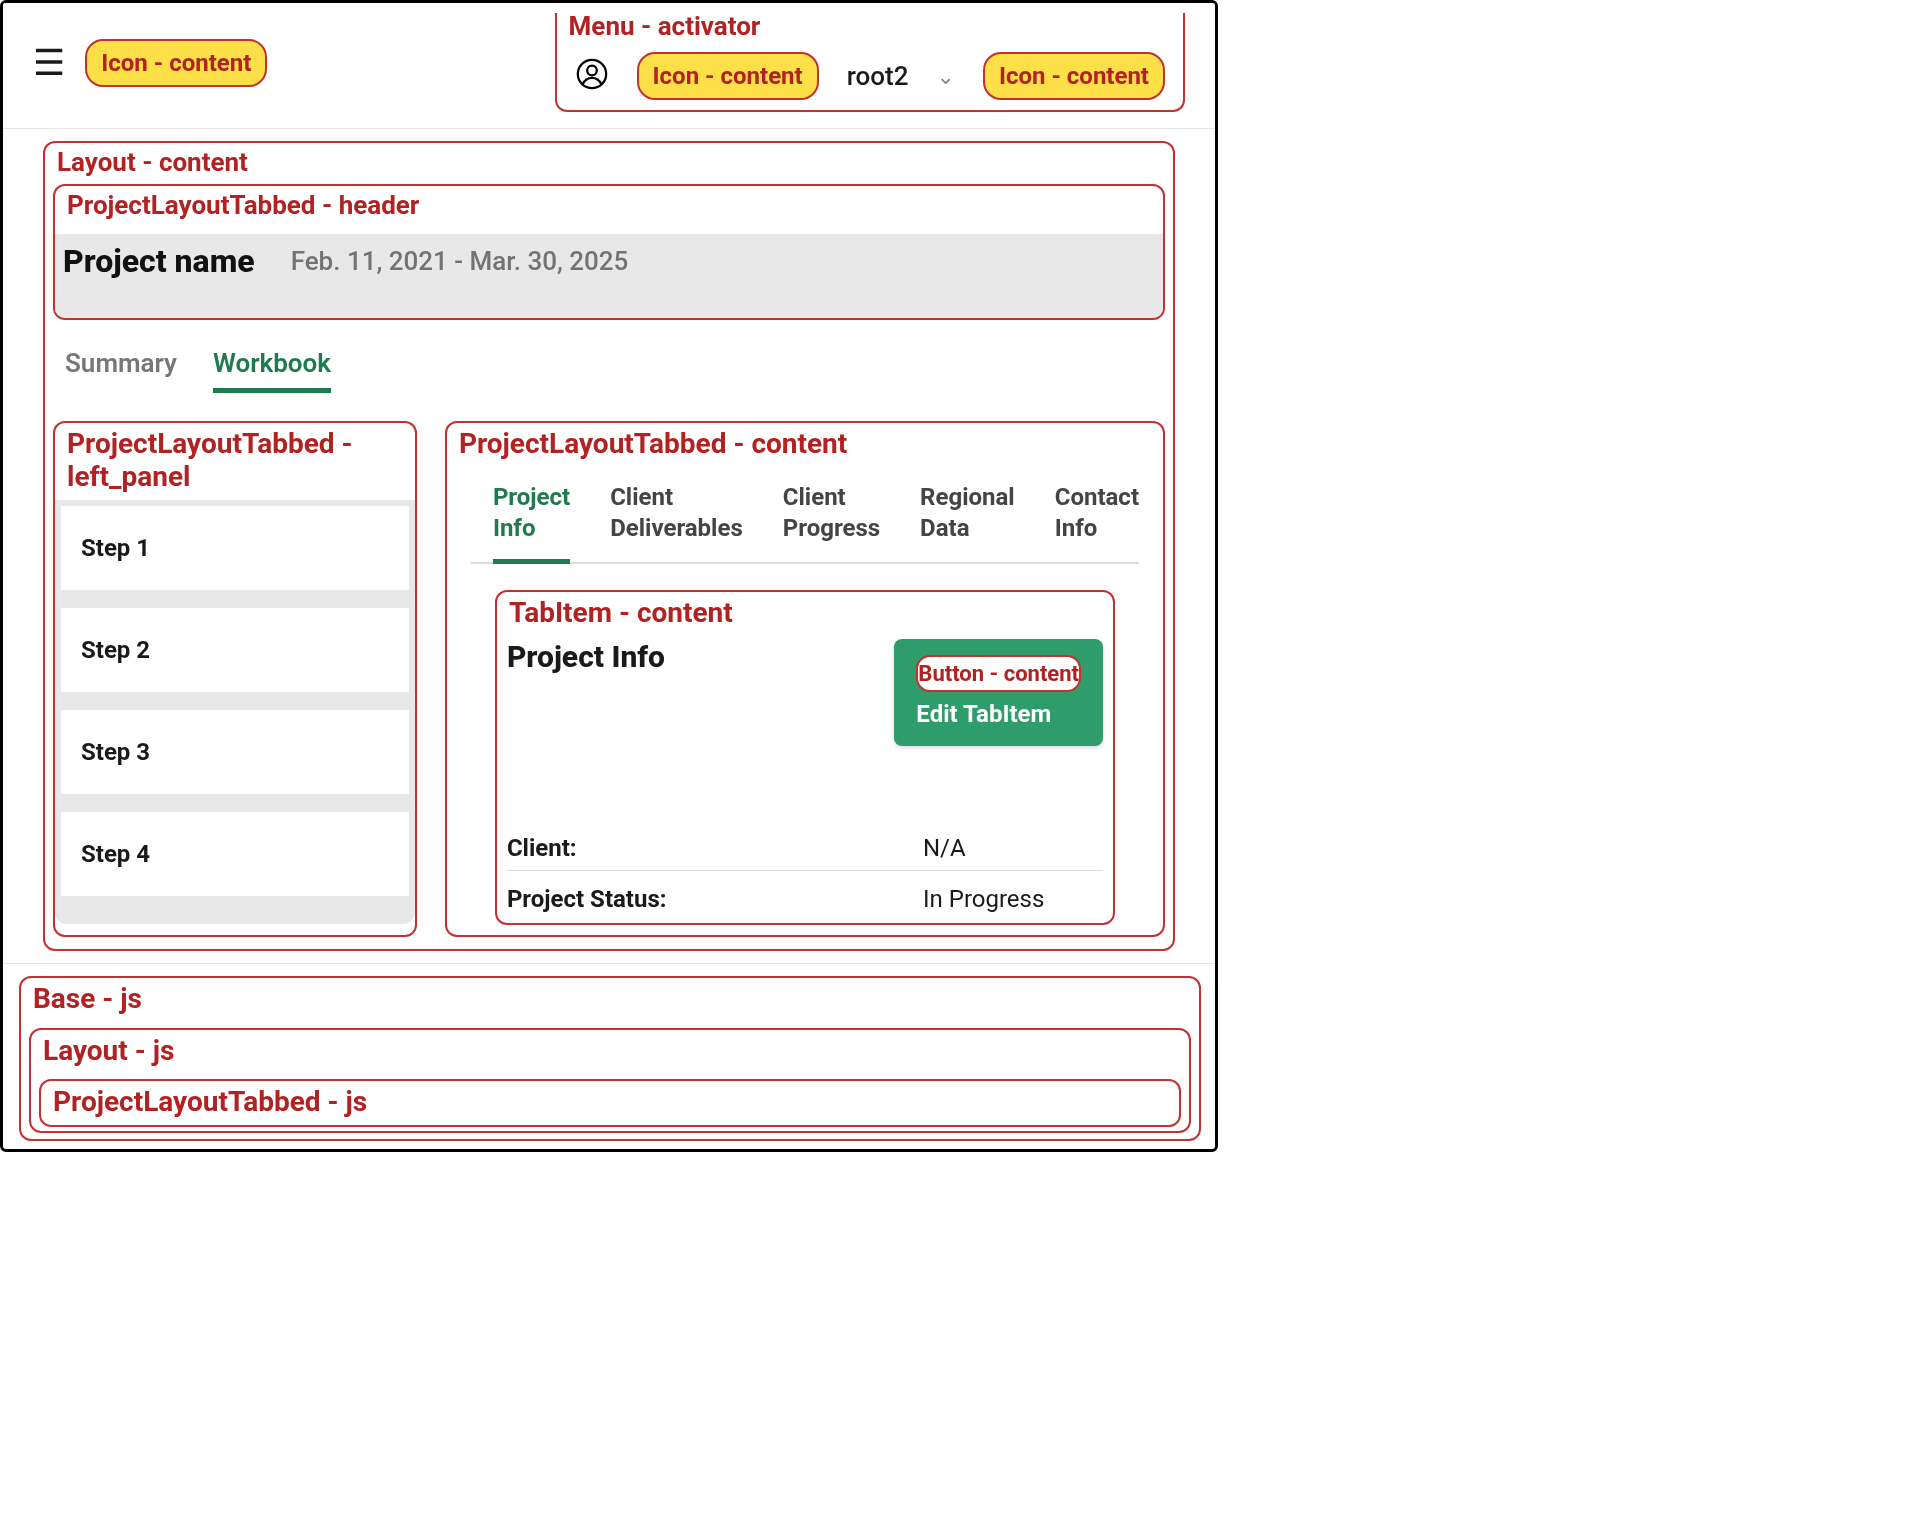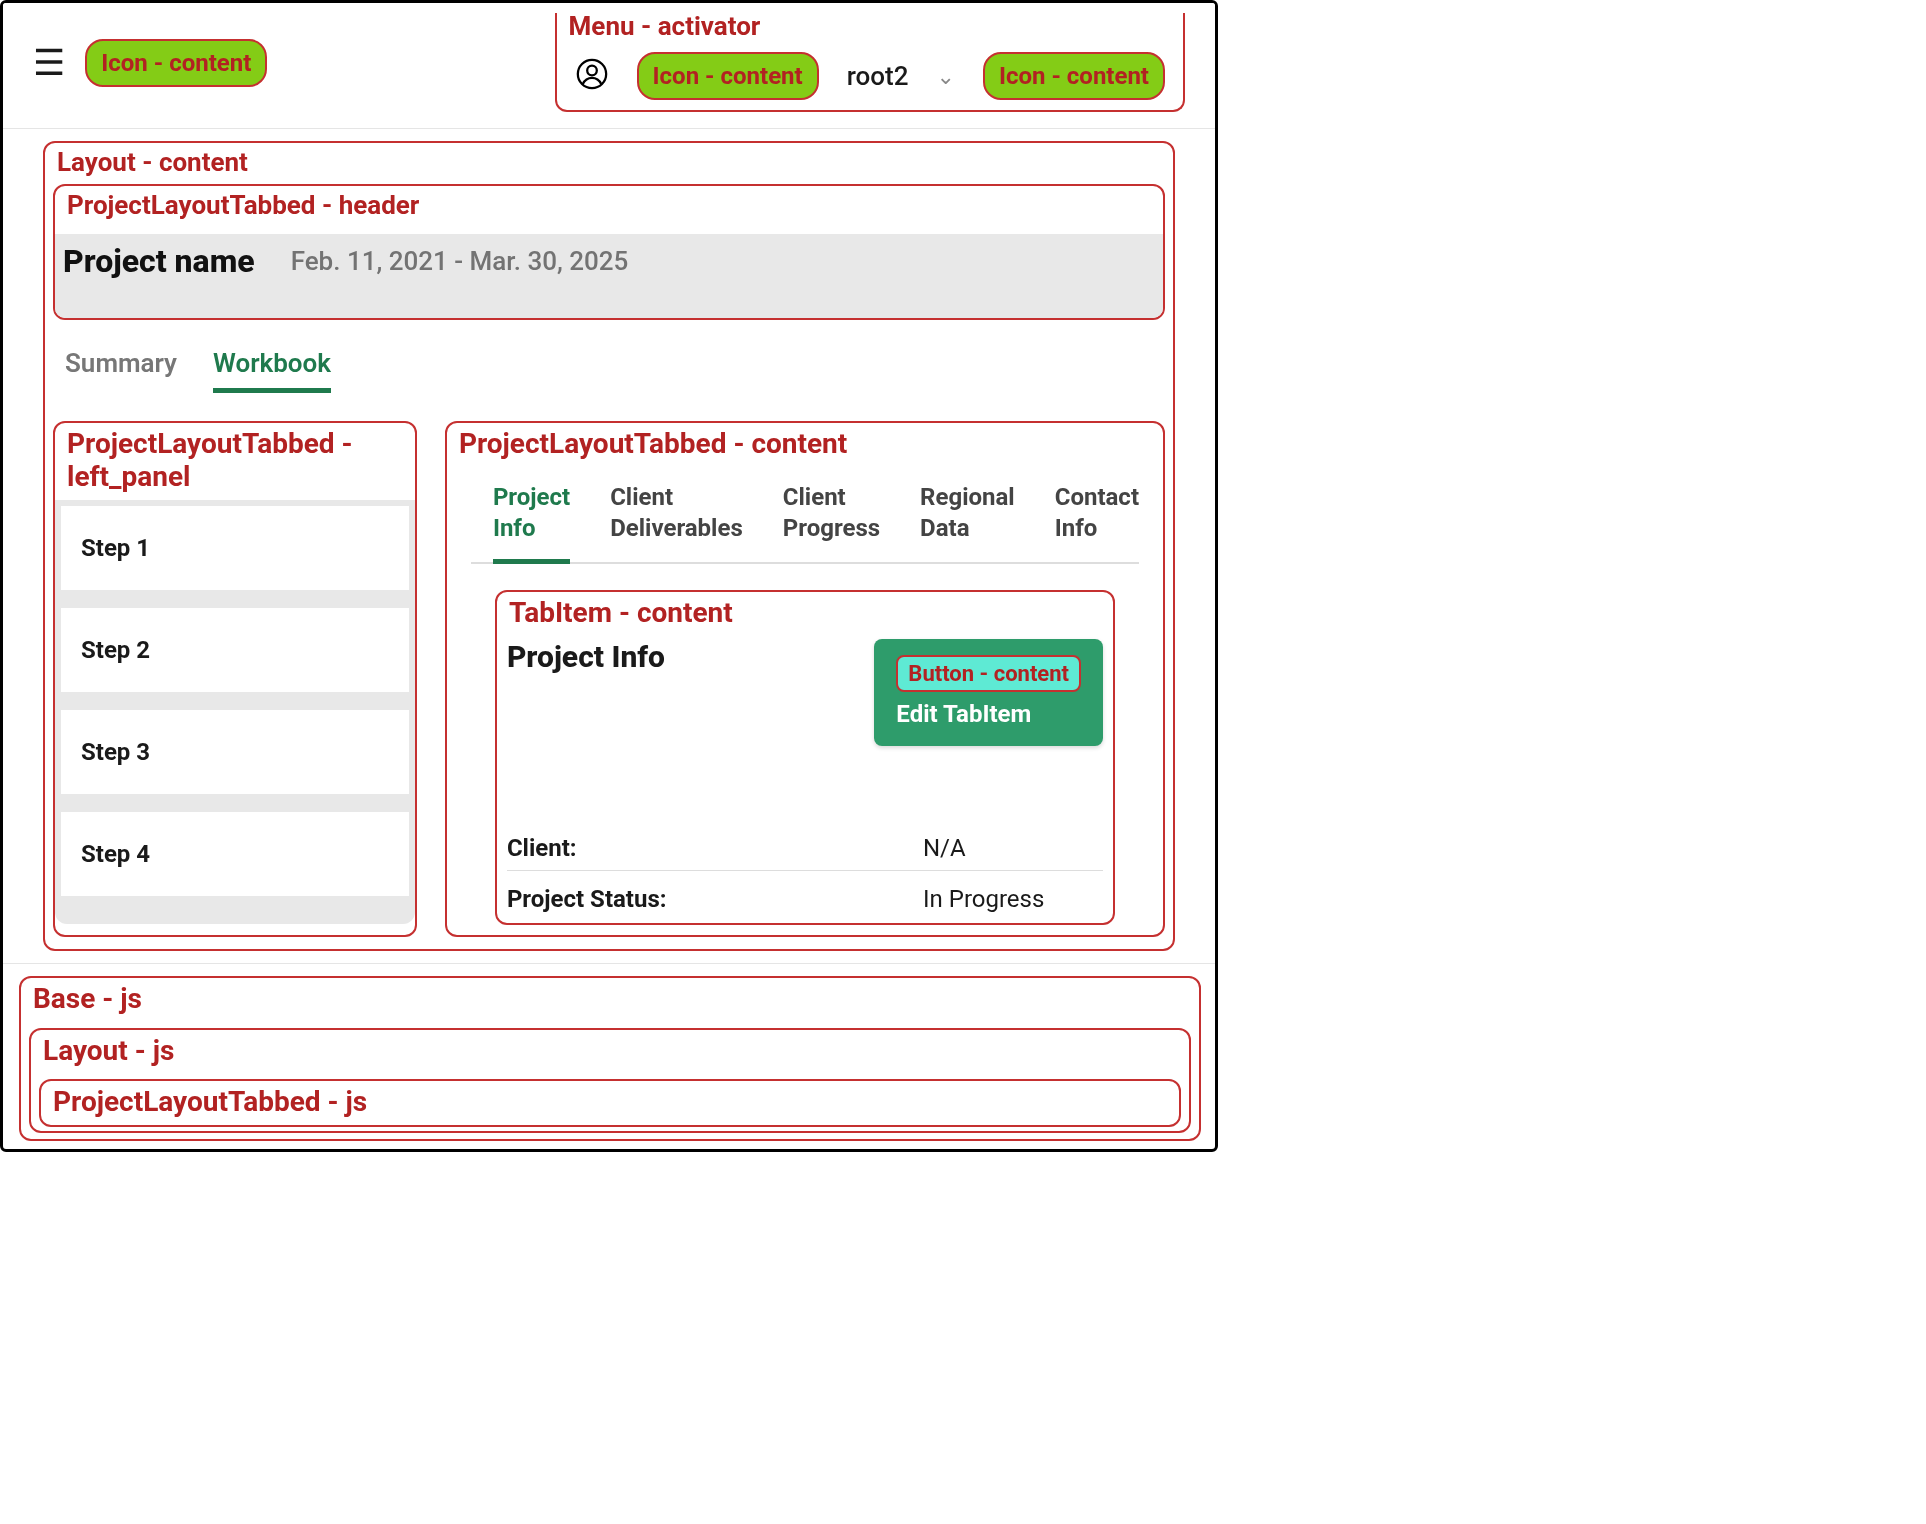--- a/index.html
+++ b/index.html
@@ -59,21 +59,21 @@
 
   
   .iconcontent-pill {
     display:inline-block;
     border:2px solid #c53030;
     border-radius:18px;
     padding:8px 14px;
     color:#b22222;
     font-size:24px;
     font-weight:700;
-    background:#84cc16;
+    background:#fde047;
     white-space:nowrap;
   }
 
   
   .content-area { padding: 8px 40px 12px 40px; background:#fff; }
   .layout-content-frame { margin-top: 4px; }
 
   .header-section {
     background: #e8e8e8;
     border-radius: 0 0 12px 12px;
@@ -173,26 +173,26 @@
   .tabitem-title { font-size:30px; font-weight:800; }
   .edit-btn-wrap {
     background:#2e9c6b;
     border-radius:8px;
     padding:16px 22px 18px 22px;
     box-shadow:0 2px 4px rgba(0,0,0,0.15);
   }
   .btn-ann-pill {
     display:inline-block;
     border:2px solid #c53030;
-    border-radius:8px;
-    background:#5eead4;
+    border-radius:14px;
+    background:#ffffff;
     color:#b22222;
     font-size:22px;
     font-weight:700;
-    padding:4px 10px;
+    padding:4px 0;
     margin-bottom:8px;
   }
   .edit-btn-label { color:#fff; font-size:24px; font-weight:700; }
 
   .info-rows { margin-top:68px; }
   .info-row {
     display:flex;
     justify-content:space-between;
     padding:14px 0 8px 0;
     border-bottom:1px solid #ddd;

